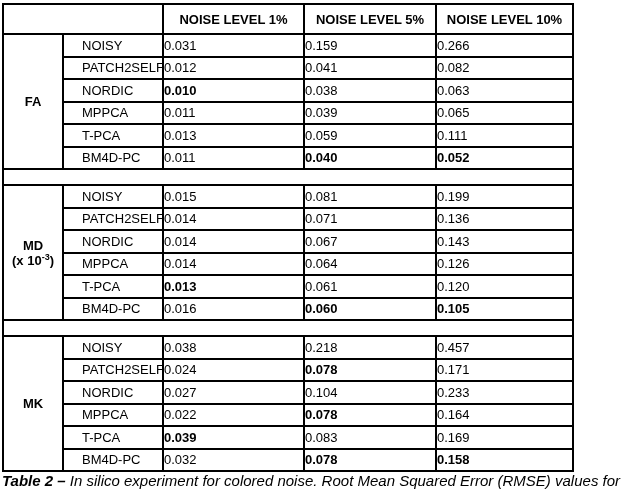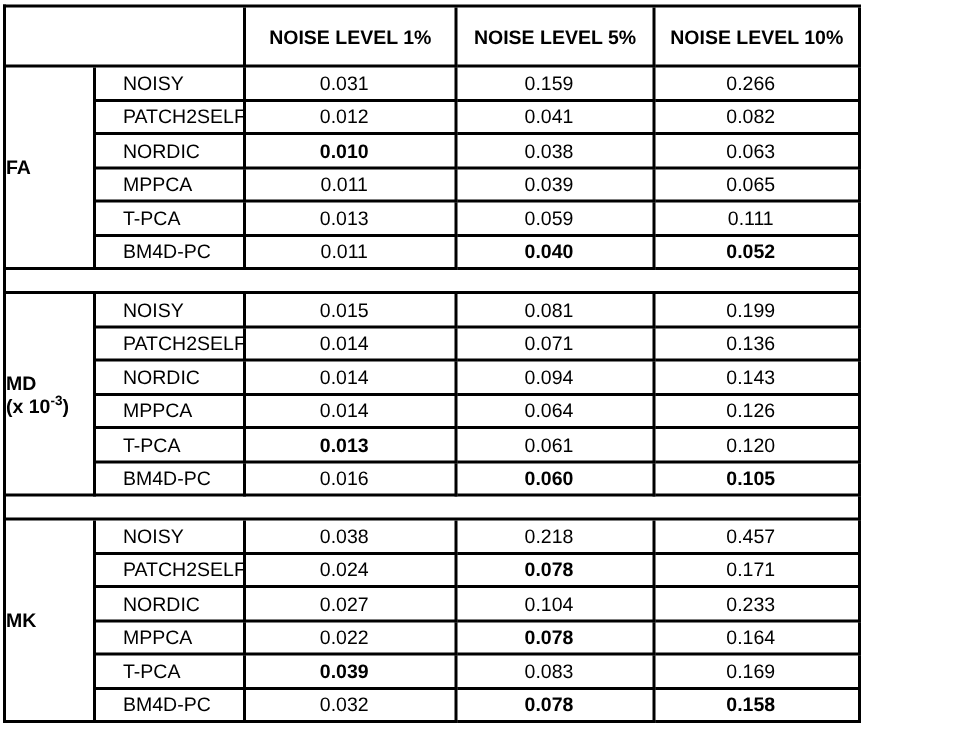--- a/index.html
+++ b/index.html
@@ -23,26 +23,26 @@
   td, th {
     box-sizing: border-box;
     border-right: 2px solid #000;
     border-bottom: 2px solid #000;
     padding: 0;
     font-size: 13px;
     vertical-align: middle;
     overflow: hidden;
     white-space: nowrap;
   }
-  th.hdr, td.corner { height: 40px; }
+  th.hdr, td.corner { height: 30px; }
   th.hdr { font-weight: bold; text-align: center; }
   tr.data-row td { height: 22.5px; }
-  td.metric { font-weight: bold; line-height: 15px; }
+  td.metric { font-weight: bold; text-align: center; line-height: 15px; }
   td.method { text-align: left; padding-left: 18px; }
-  td.val { text-align: center; padding-right: 8px; }
+  td.val { text-align: left; padding-right: 8px; }
   td.val.bold { font-weight: bold; }
   td.spacer { height: 16px; }
   sup { font-size: 9px; line-height: 0; }
   .caption {
     margin: 1px 0 0 2px;
     font-size: 15px;
     line-height: 15px;
     font-style: italic;
     white-space: nowrap;
   }
@@ -122,21 +122,21 @@
   </tr>
   <tr class="data-row">
     <td class="method">PATCH2SELF</td>
     <td class="val">0.014</td>
     <td class="val">0.071</td>
     <td class="val">0.136</td>
   </tr>
   <tr class="data-row">
     <td class="method">NORDIC</td>
     <td class="val">0.014</td>
-    <td class="val">0.094</td>
+    <td class="val">0.067</td>
     <td class="val">0.143</td>
   </tr>
   <tr class="data-row">
     <td class="method">MPPCA</td>
     <td class="val">0.014</td>
     <td class="val">0.064</td>
     <td class="val">0.126</td>
   </tr>
   <tr class="data-row">
     <td class="method">T-PCA</td>
@@ -189,13 +189,14 @@
   <tr class="data-row">
     <td class="method">BM4D-PC</td>
     <td class="val">0.032</td>
     <td class="val bold">0.078</td>
     <td class="val bold">0.158</td>
   </tr>
 </tbody>
   </table>
 
 <div class="caption">
+  <div><span class="cap-label">Table 2</span><span class="cap-label"> – </span><span>In silico experiment for colored noise. Root Mean Squared Error (RMSE) values for</span></div>
 </div>
 
 </body></html>

